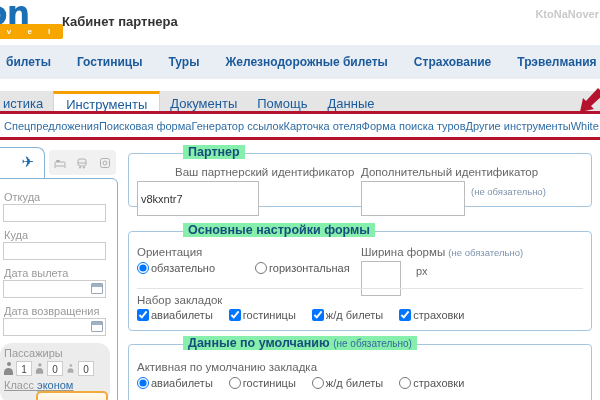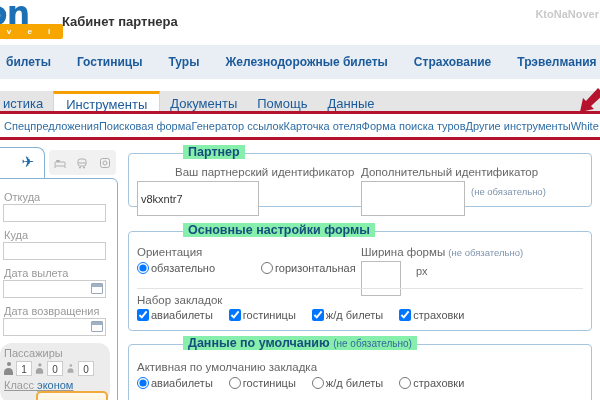--- a/index.html
+++ b/index.html
@@ -179,21 +179,21 @@
   </div>
 
   <div class="fs" style="top:231px; height:100px;">
     <div class="fs-legend">Основные настройки формы</div>
     <div class="f-label" style="left:8px; top:14px;">Ориентация</div>
     <div class="ctrl-row" style="left:8px; top:30px;">
       <label class="ctrl">
         <input type="radio" name="orientation" checked="" style="">
         <span>обязательно</span>
       </label>
-      <label class="ctrl" style="margin-left:30px;">
+      <label class="ctrl" style="margin-left:24px;">
         <input type="radio" name="orientation" style="">
         <span>горизонтальная</span>
       </label>
     </div>
     <div class="f-label" style="left:232px; top:14px;">
       <span>Ширина формы</span>
       <span class="f-note" style="position:static;">(не обязательно)</span>
     </div>
     <input class="f-input" style="left: 232px; top: 29px; width: 40px;" value="">
     <div class="unit" style="left:278px; top:33px;">px</div>

